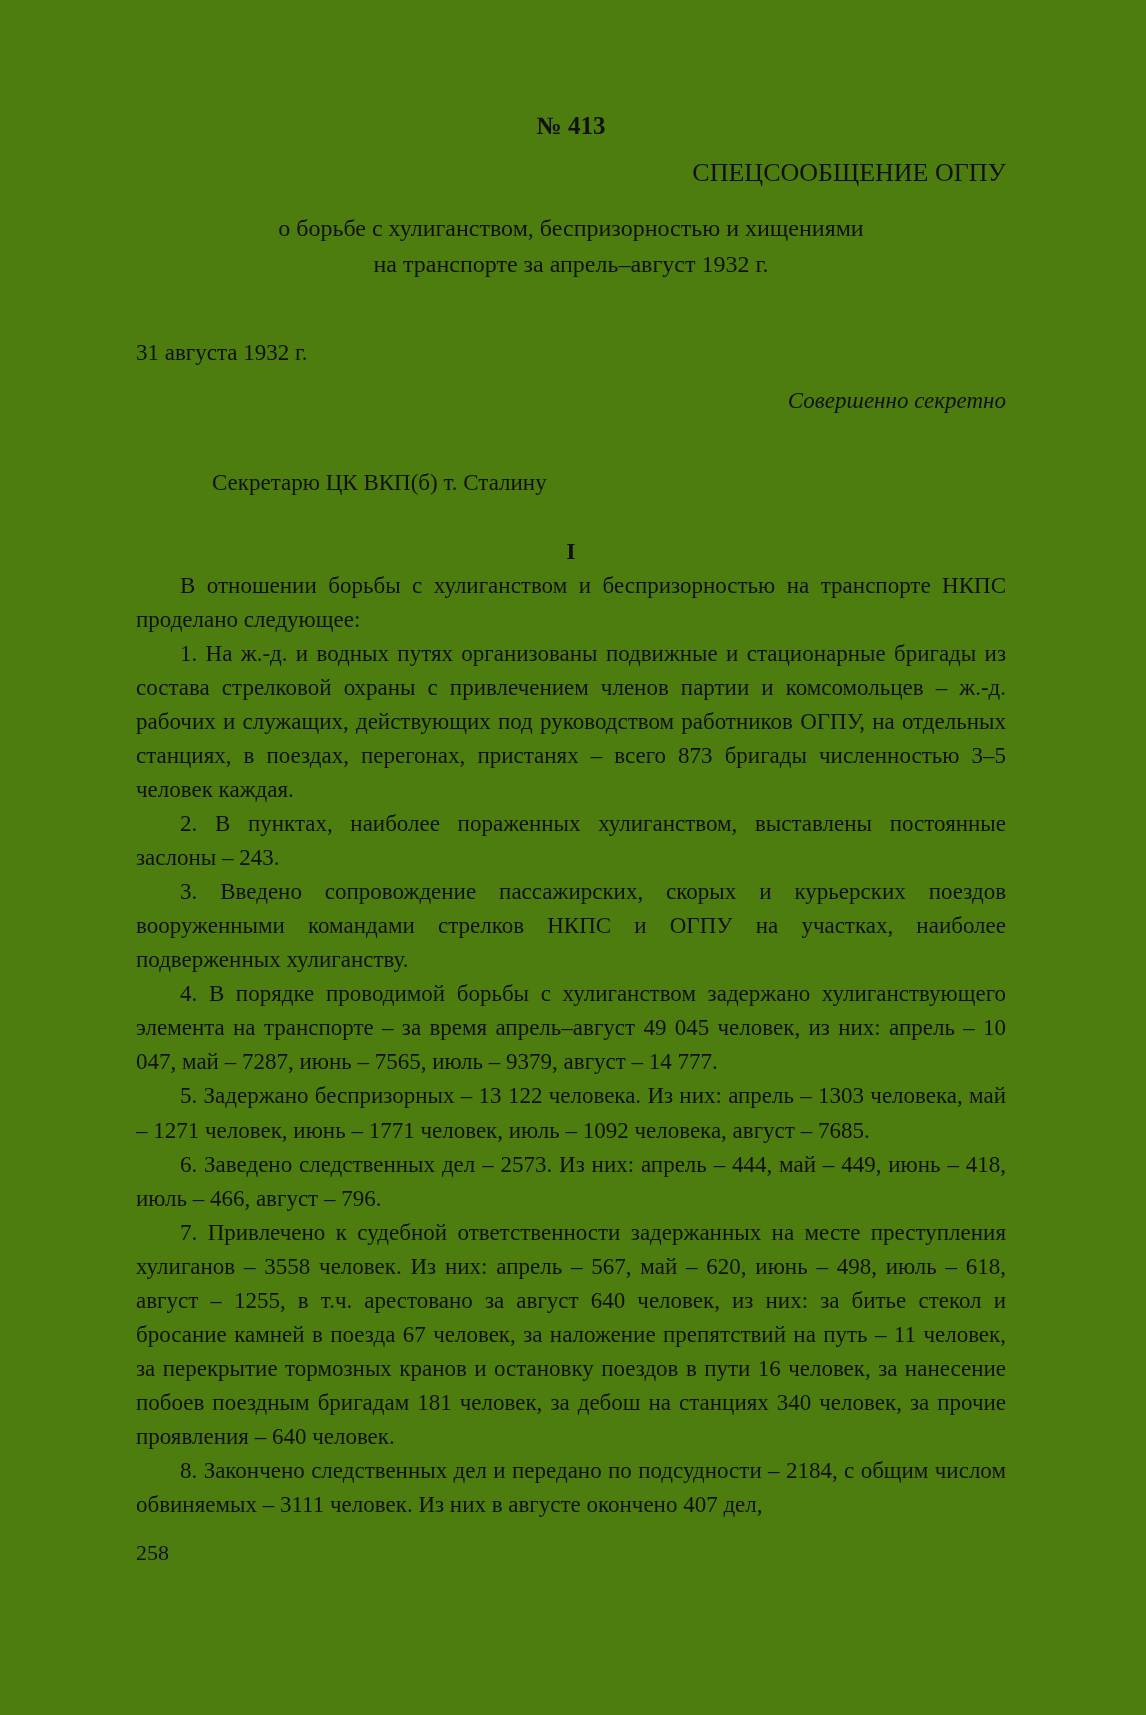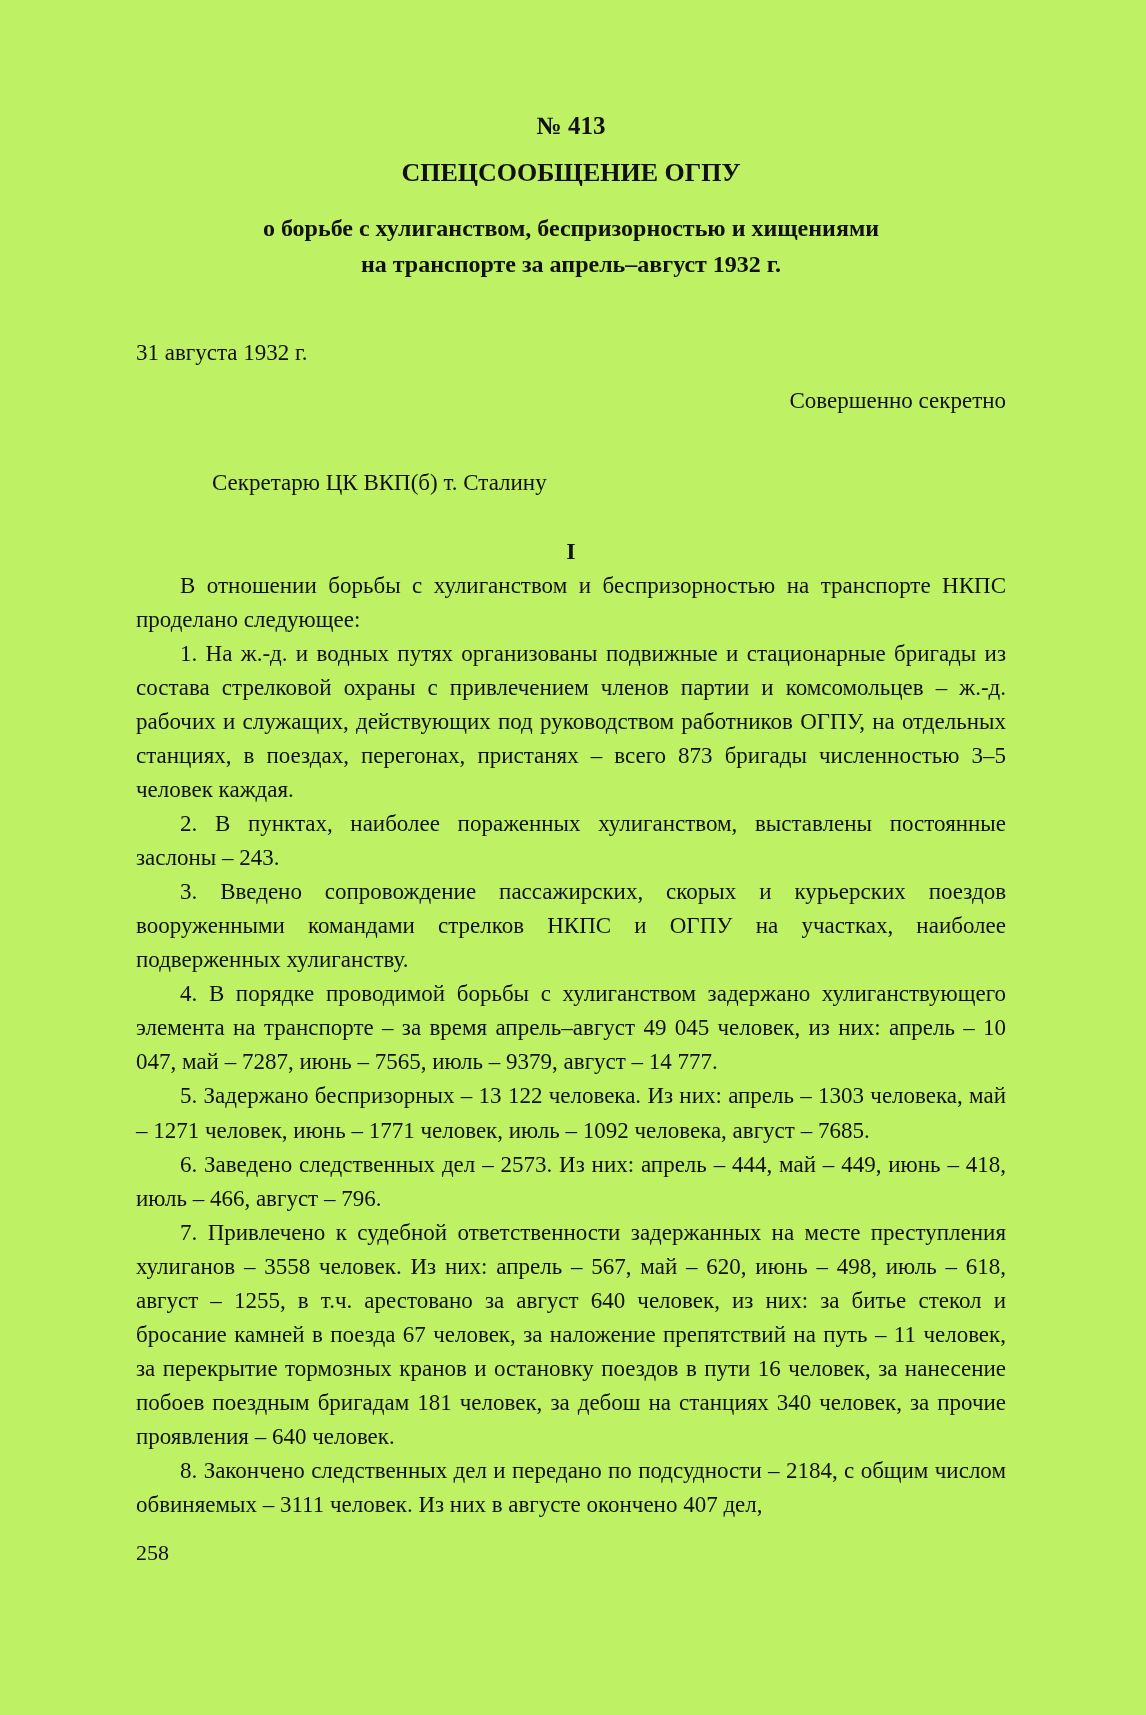--- a/index.html
+++ b/index.html
@@ -6,52 +6,53 @@
       margin: 0;
       padding: 0;
       background: #ffffff;
       font-family: "Liberation Serif", "DejaVu Serif", serif;
       color: #111111;
     }
     .page {
       position: relative;
       width: 1146px;
       min-height: 1715px;
-      background: #bef264;
+      background: #4d7c0f;
       box-sizing: border-box;
       padding: 112px 140px 0 136px;
     }
     .doc-number {
       text-align: center;
       font-weight: bold;
       font-size: 25px;
       margin-bottom: 18px;
     }
     .doc-title {
-      text-align: center;
-      font-weight: bold;
+      text-align: right;
+      font-weight: normal;
       font-size: 26px;
       margin: 0 0 22px 0;
     }
     .doc-subtitle {
       text-align: center;
-      font-weight: bold;
+      font-weight: normal;
       font-size: 24px;
       line-height: 1.5;
       white-space: pre-line;
       margin-bottom: 58px;
     }
     .doc-date {
       font-size: 23px;
       margin-bottom: 22px;
     }
     .doc-classification {
       text-align: right;
       font-size: 23px;
       margin-bottom: 56px;
+      font-style: italic;
     }
     .doc-addressee {
       font-size: 23px;
       margin-left: 76px;
       margin-bottom: 42px;
     }
     .section-heading {
       text-align: center;
       font-weight: bold;
       font-size: 24px;

